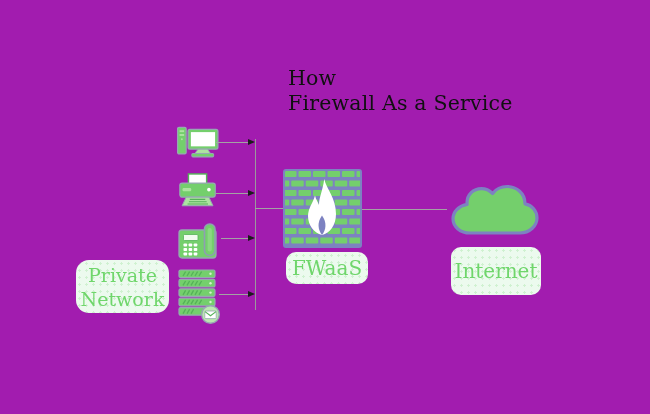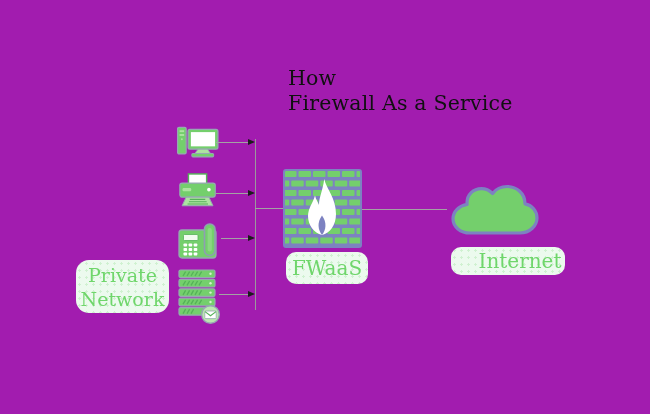--- a/index.html
+++ b/index.html
@@ -15,21 +15,21 @@
   .title .hl{color:#53d453;}
   
   .pill{
     position:absolute;display:flex;align-items:center;justify-content:center;text-align:center;
     background-color:#ecfaee;border-radius:10px;color:#6fd66b;
     background-image:radial-gradient(circle, rgba(122,214,122,.25) 1px, transparent 1.3px);
     background-size:7px 7px;
   }
   .pill-private{left:76px;top:212px;width:93px;height:53px;font-size:19px;line-height:24px;border-radius:13px;margin-top:48px;}
   .pill-fwaas{left:286px;top:252px;width:82px;height:32px;font-size:20px;}
-  .pill-internet{left:451px;top:247px;width:90px;height:28px;font-size:20px;padding-left:24px;}
+  .pill-internet{left:451px;top:247px;width:90px;height:48px;font-size:20px;}
   
   .icon{position:absolute;}
   .ic-computer{left:176px;top:125px;width:44px;height:37px;}
   .ic-printer{left:178px;top:171px;width:40px;height:45px;}
   .ic-phone{left:177px;top:222px;width:47px;height:46px;}
   .ic-server{left:177px;top:268px;width:44px;height:57px;}
   .ic-firewall{left:283px;top:169px;width:79px;height:79px;}
   .ic-cloud{left:446px;top:180px;width:98px;height:59px;}
   
   .hline{position:absolute;height:1px;background:#a3a3a3;}

